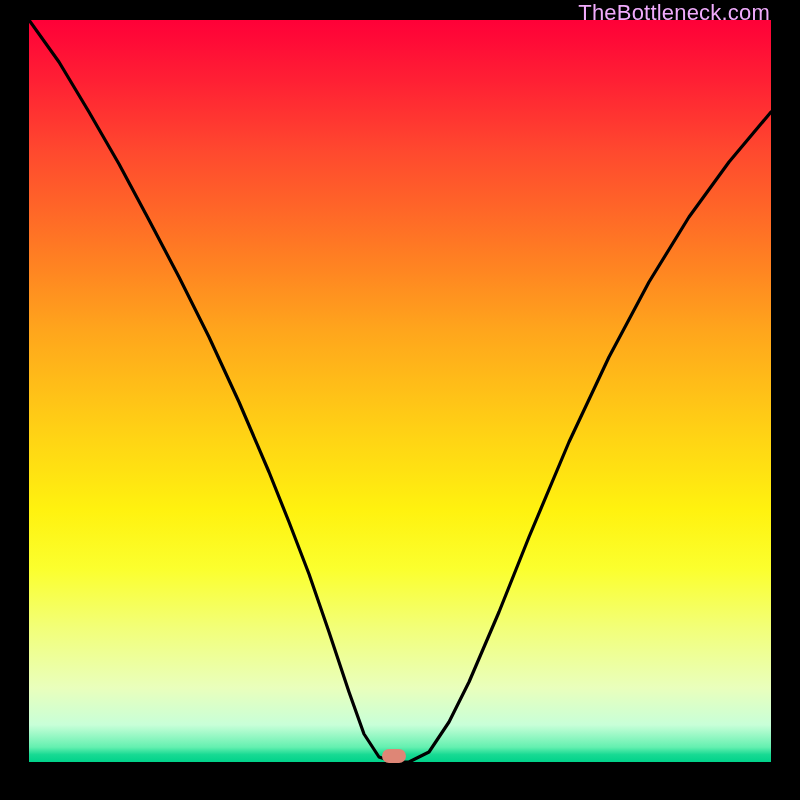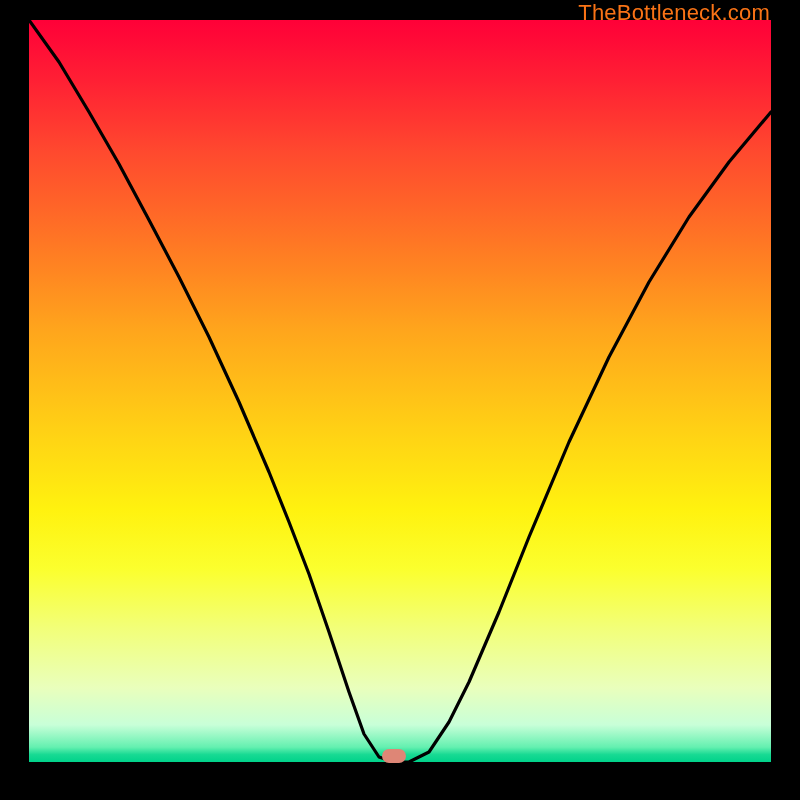--- a/index.html
+++ b/index.html
@@ -37,21 +37,21 @@
       #c8ffd8 95%,
       #64f0b0 98%,
       #18da93 99%,
       #00d28a 100%
     );
   }
   .watermark {
     position: absolute;
     top: 0px;
     right: 30px;
-    color: #f97316;
+    color: #f0abfc;
     font-size: 22px;
     font-weight: 500;
     letter-spacing: 0.2px;
     z-index: 5;
   }
   svg.curve {
     position: absolute;
     left: 0;
     top: 0;
     width: 742px;

